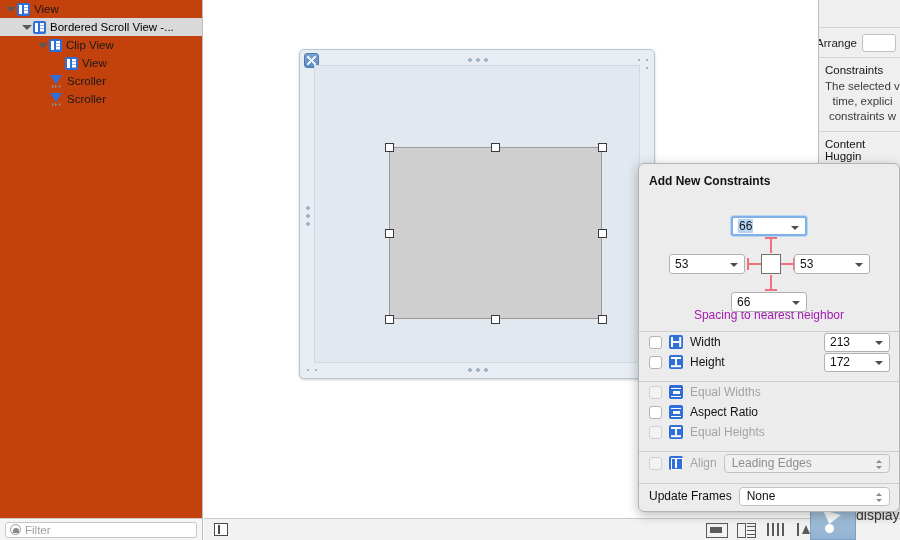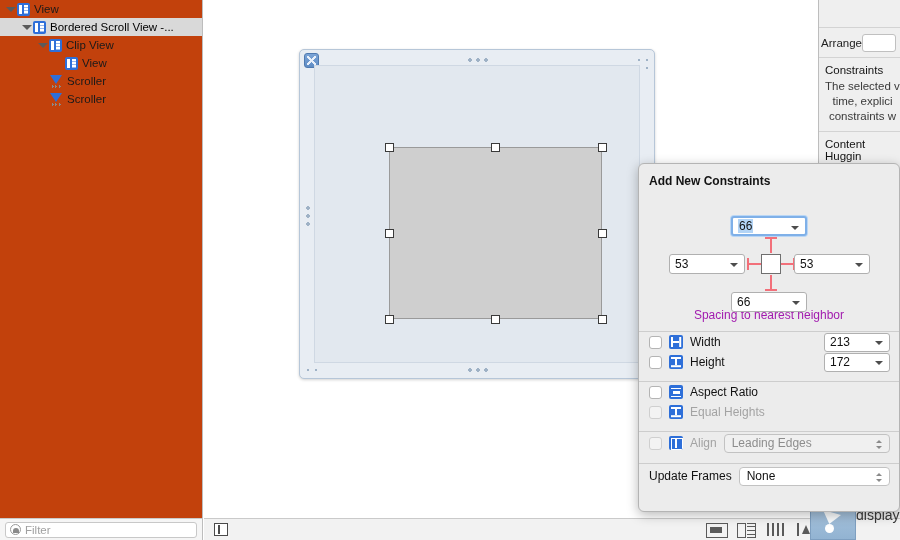--- a/index.html
+++ b/index.html
@@ -147,21 +147,21 @@
 
   
   #inspector {
     position:absolute; left:818px; top:0; width:82px; height:518px;
     background:#efefef; border-left:1px solid #bdbdbd;
     overflow:hidden; font-size:11.5px; color:#1c1c1c;
   }
   #insp-top { height:28px; background:#efefef; border-bottom:1px solid #d3d3d3; }
   .insp-arrange {
     height:30px; display:flex; align-items:center; justify-content:flex-end;
-    padding-right:4px; border-bottom:1px solid #d3d3d3;
+    padding-right:4px; gap:5px; border-bottom:1px solid #d3d3d3;
   }
   .insp-arrange .lbl { color:#222; font-size:11.5px; }
   .arr-popup {
     width:34px; height:18px; background:#fff; border:1px solid #c0c0c0;
     border-radius:3px; flex:0 0 34px;
   }
   .insp-sec { padding:6px 0 7px 6px; border-bottom:1px solid #d3d3d3; }
   .insp-h { font-weight:normal; font-size:11.5px; color:#141414; margin-bottom:3px; }
   .insp-p {
     font-size:11.5px; color:#3a3a3a; line-height:15px; text-align:center;
@@ -530,20 +530,25 @@
             <span>172</span>
             <span class="arrow"></span>
           </span>
         </div>
       </div>
 
     <div class="pop-sep"></div>
 
     <div id="rel-rows">
         <div class="cb-row">
+          <span class="cbox dim"></span>
+          <span class="gico stack"></span>
+          <span class="cb-label dim">Equal Widths</span>
+        </div>
+        <div class="cb-row">
           <span class="cbox"></span>
           <span class="gico stack"></span>
           <span class="cb-label">Aspect Ratio</span>
         </div>
         <div class="cb-row">
           <span class="cbox dim"></span>
           <span class="gico vert"></span>
           <span class="cb-label dim">Equal Heights</span>
         </div>
       </div>

